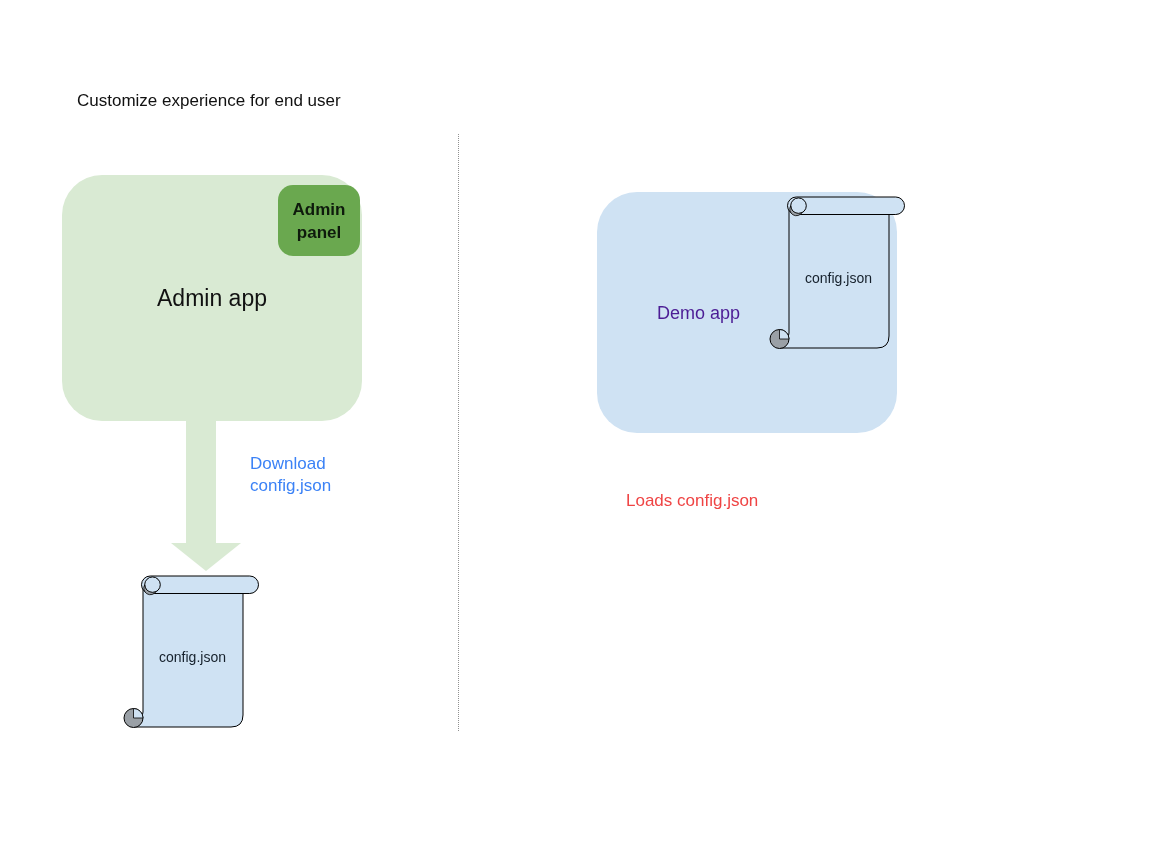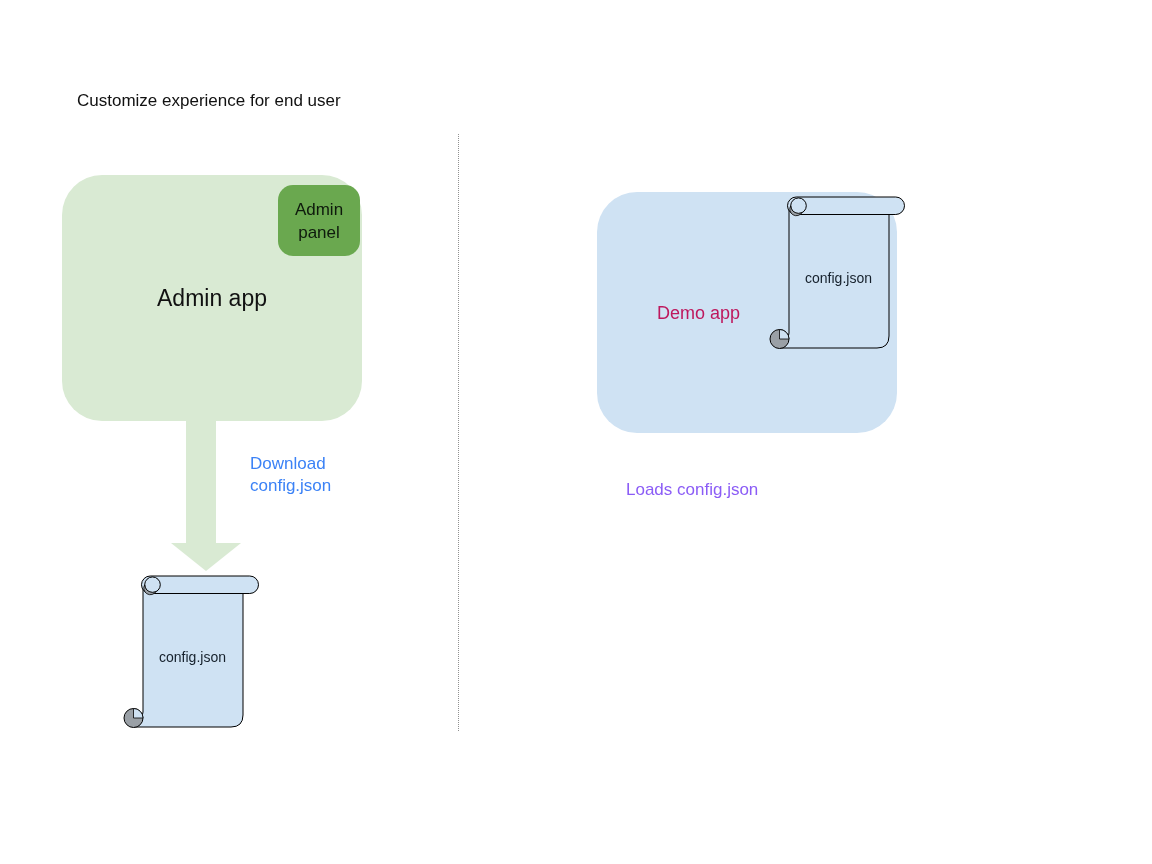--- a/index.html
+++ b/index.html
@@ -18,38 +18,38 @@
   }
   .admin-app{
     position:absolute;left:62px;top:131px;width:300px;height:246px;
     background:#d9ead3;border-radius:40px;
     display:flex;align-items:center;justify-content:center;
   }
   .app-label{font-size:23px;color:#111;}
   .admin-panel{
     position:absolute;right:2px;top:10px;width:82px;height:71px;
     background:#6aa84f;border-radius:15px;
-    display:flex;align-items:center;justify-content:center;text-align:center;
+    display:flex;align-items:center;justify-content:center;text-align:center;font-weight:bold;
   }
   .admin-panel span{font-size:17px;line-height:23px;color:#0e1a0c;width:60px;}
   .down-arrow{position:absolute;left:171px;top:377px;}
   .download-label{
     position:absolute;left:250px;top:409px;width:100px;
     font-size:17px;line-height:22px;color:#3b82f6;
   }
   .scroll{position:absolute;}
   .scroll-left{left:123px;top:531px;}
   .scroll-right{left:769px;top:152px;}
   .demo-app{
     position:absolute;left:597px;top:148px;width:300px;height:241px;
     background:#cfe2f3;border-radius:40px;
   }
-  .demo-label{position:absolute;left:60px;top:111px;font-size:18px;color:#be185d;white-space:nowrap;}
+  .demo-label{position:absolute;left:60px;top:111px;font-size:18px;color:#4c1d95;white-space:nowrap;}
   .caption{
-    position:absolute;left:626px;top:436px;font-size:17px;color:#8b5cf6;white-space:nowrap;
+    position:absolute;left:626px;top:447px;font-size:17px;color:#ef4444;white-space:nowrap;
   }
   svg text{font-family:"Liberation Sans",sans-serif;fill:#15202b;}
 </style>
 </head>
 <body>
 
 <div class="canvas">
 
   <div class="section-title title-left">Customize experience for end user</div>
 

